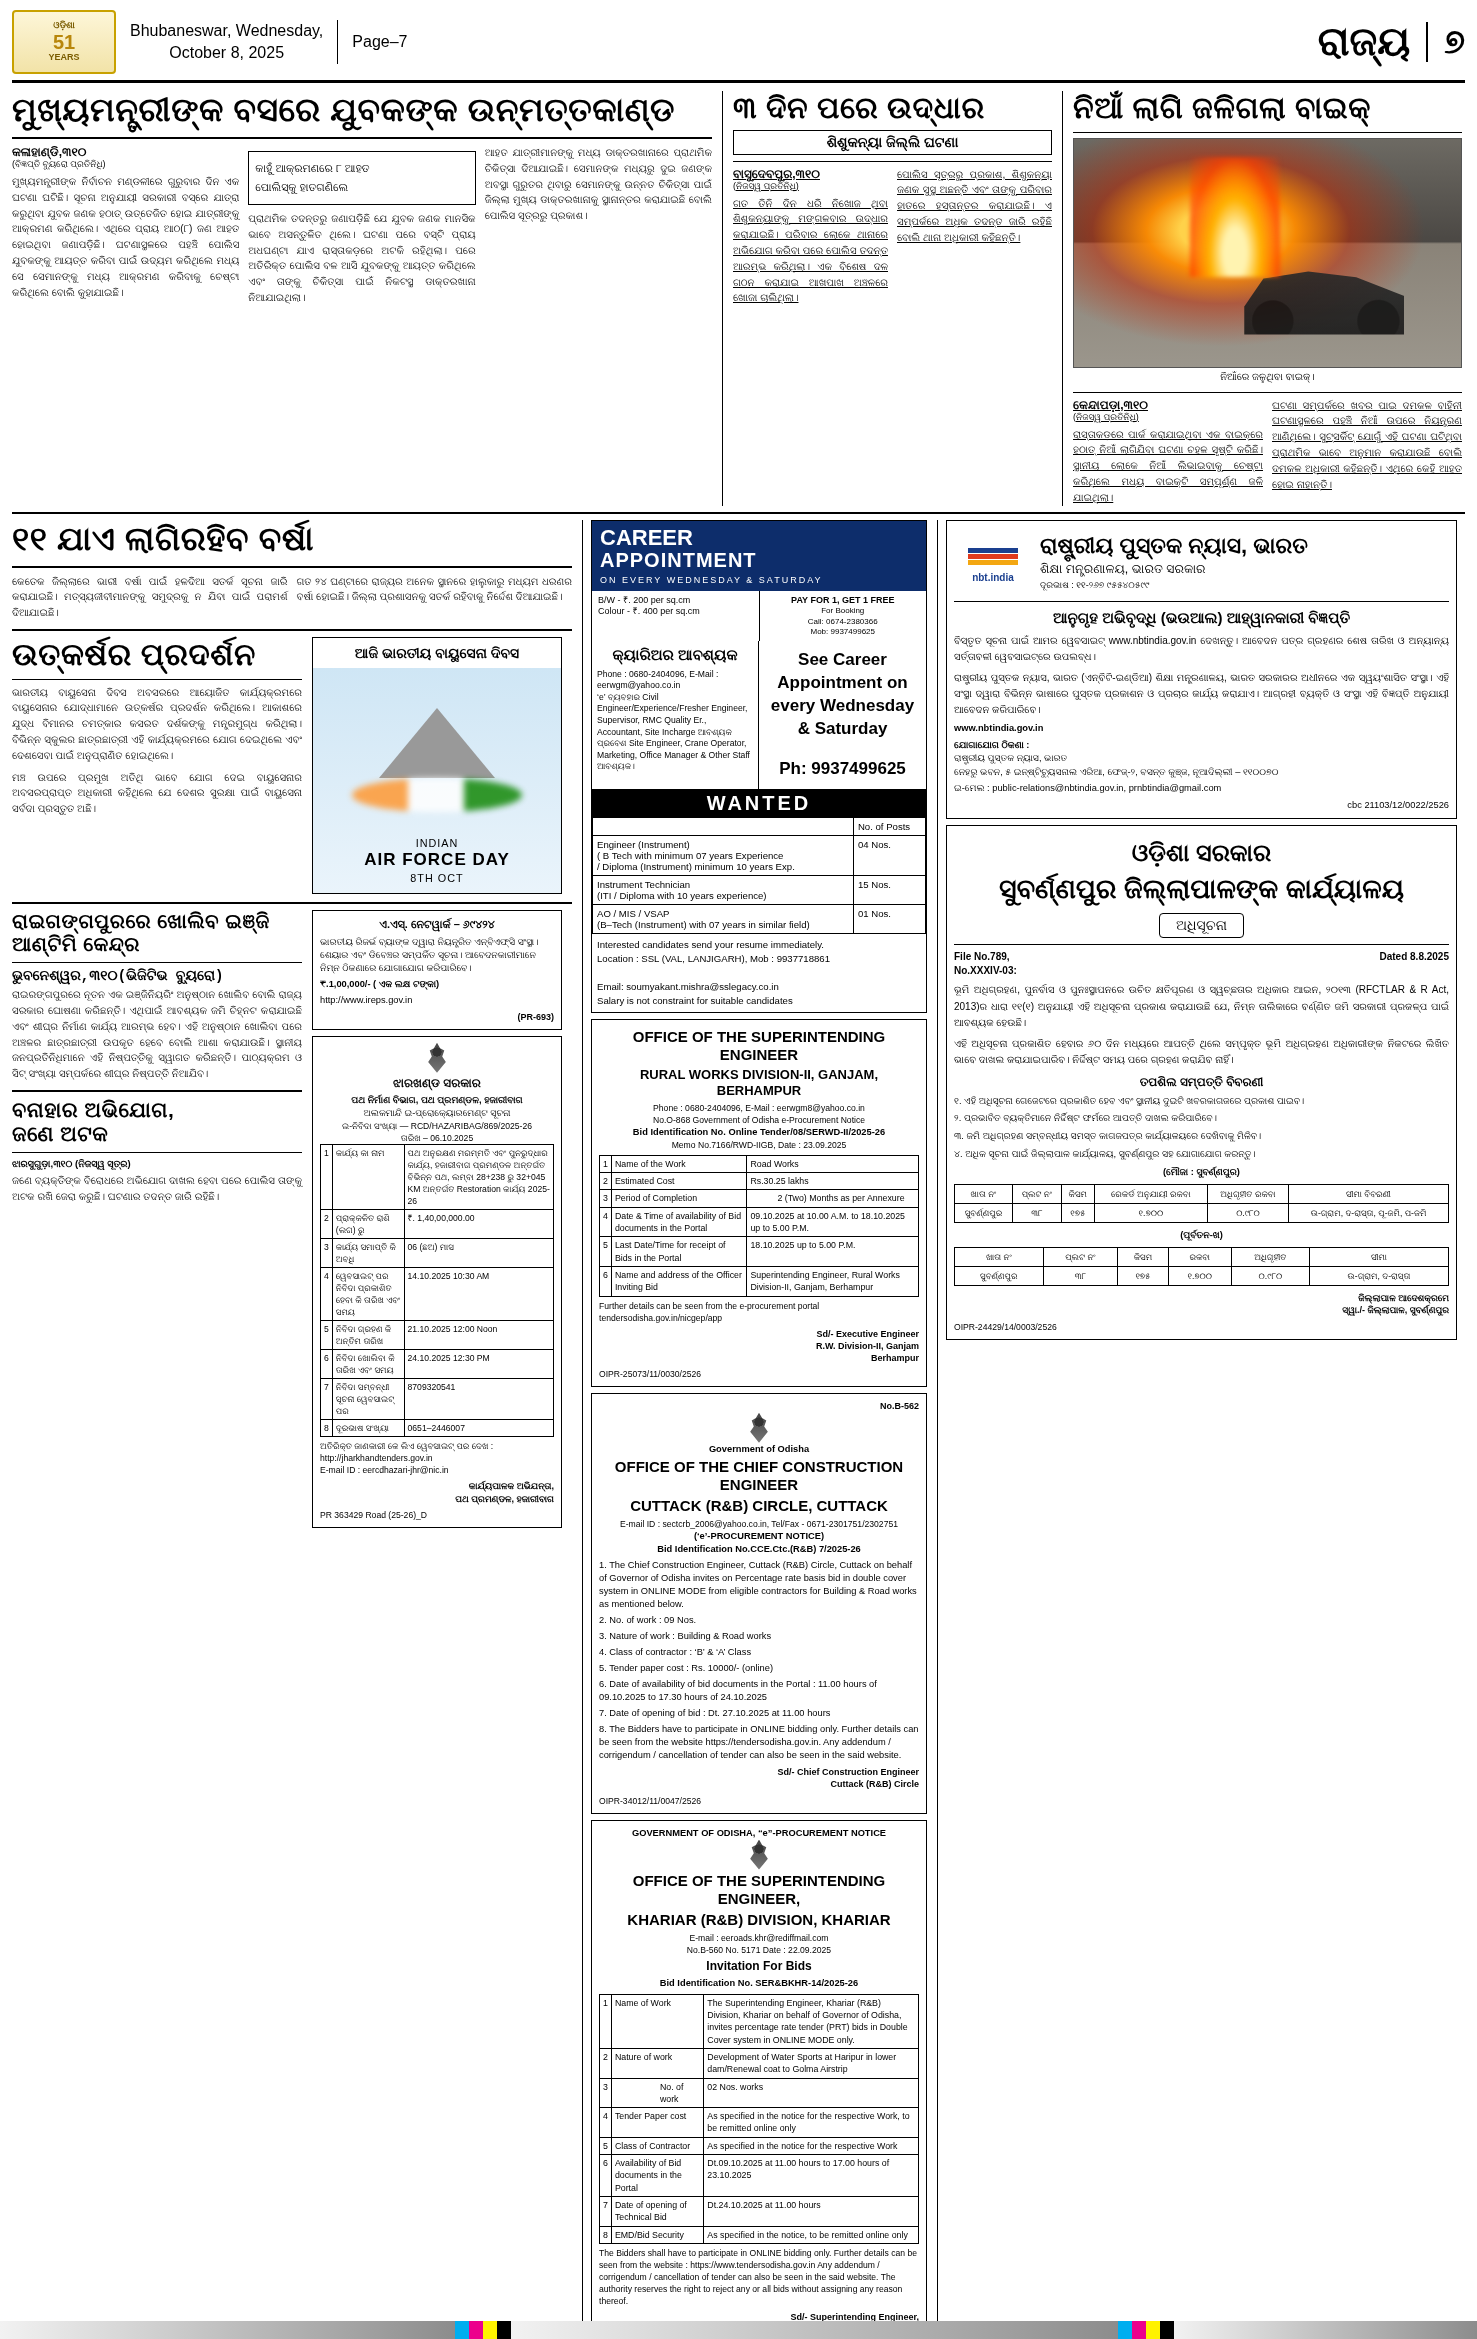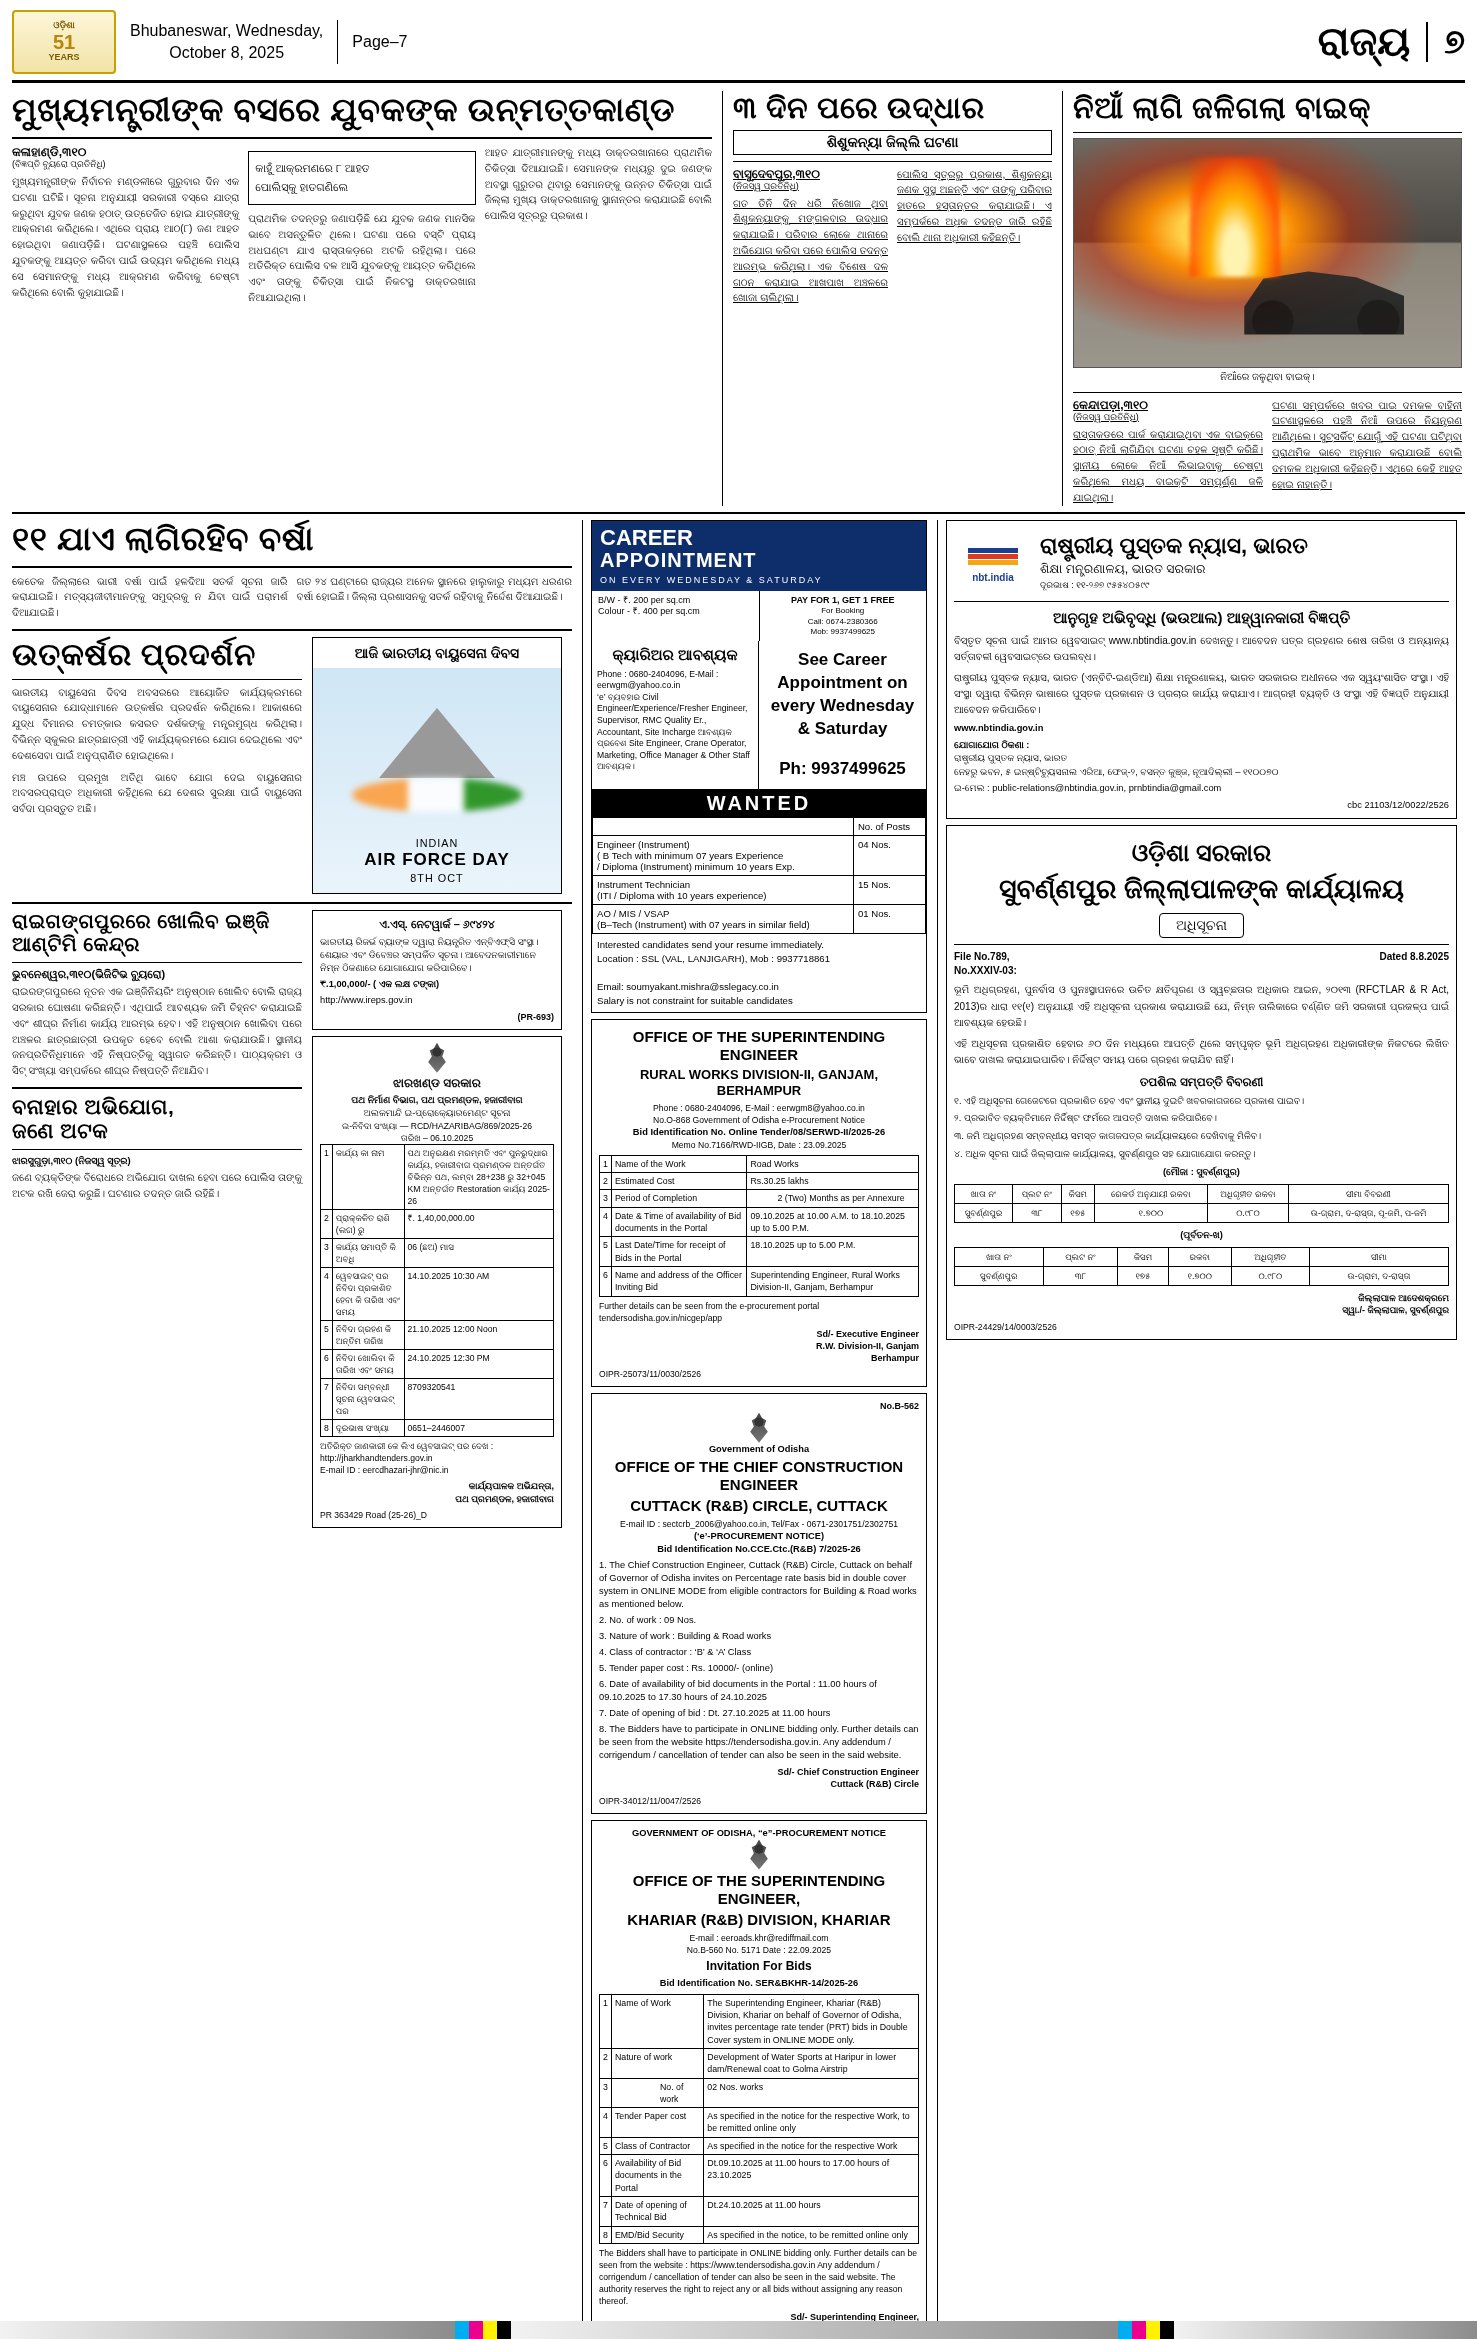--- a/index.html
+++ b/index.html
@@ -271,21 +271,21 @@
           </div>
         </div>
       </div>
 
       <div class="hr2" style="margin-top:8px;"></div>
 
       <div style="display:flex; gap:10px;">
         <div style="width:290px;">
           <div class="hl" style="font-size:20px;">ରାଇଗଙ୍ଗପୁରରେ ଖୋଲିବ ଇଞ୍ଜି ଆଣ୍ଟିମି କେନ୍ଦ୍ର</div>
           <div class="hr1"></div>
-          <div style="font-size:11px;font-weight:bold;">ଭୁବନେଶ୍ୱର,୩୧୦(ଭିଜିଟିଭ ବ୍ୟୁରୋ)</div>
+          <div style="font-size:14px;font-weight:bold;font-family:Liberation Mono, monospace;">ଭୁବନେଶ୍ୱର,୩୧୦(ଭିଜିଟିଭ ବ୍ୟୁରୋ)</div>
           <div class="body-txt" style="margin-top:3px;">ରାଇରଙ୍ଗପୁରରେ ନୂତନ ଏକ ଇଞ୍ଜିନିୟରିଂ ଅନୁଷ୍ଠାନ ଖୋଲିବ ବୋଲି ରାଜ୍ୟ ସରକାର ଘୋଷଣା କରିଛନ୍ତି। ଏଥିପାଇଁ ଆବଶ୍ୟକ ଜମି ଚିହ୍ନଟ କରାଯାଇଛି ଏବଂ ଶୀଘ୍ର ନିର୍ମାଣ କାର୍ଯ୍ୟ ଆରମ୍ଭ ହେବ। ଏହି ଅନୁଷ୍ଠାନ ଖୋଲିବା ପରେ ଅଞ୍ଚଳର ଛାତ୍ରଛାତ୍ରୀ ଉପକୃତ ହେବେ ବୋଲି ଆଶା କରାଯାଉଛି। ସ୍ଥାନୀୟ ଜନପ୍ରତିନିଧିମାନେ ଏହି ନିଷ୍ପତ୍ତିକୁ ସ୍ୱାଗତ କରିଛନ୍ତି। ପାଠ୍ୟକ୍ରମ ଓ ସିଟ୍ ସଂଖ୍ୟା ସମ୍ପର୍କରେ ଶୀଘ୍ର ନିଷ୍ପତ୍ତି ନିଆଯିବ।</div>
 
           <div class="hr2" style="margin-top:8px;"></div>
           <div class="hl" style="font-size:21px;white-space:pre-line;">ବନାହାର ଅଭିଯୋଗ,
 ଜଣେ ଅଟକ</div>
           <div class="hr1"></div>
           <div style="font-size:9.5px;font-weight:bold;">ଝାରସୁଗୁଡ଼ା,୩୧୦ (ନିଜସ୍ୱ ସୂତ୍ର)</div>
           <div class="body-txt" style="margin-top:3px;">ଜଣେ ବ୍ୟକ୍ତିଙ୍କ ବିରୋଧରେ ଅଭିଯୋଗ ଦାଖଲ ହେବା ପରେ ପୋଲିସ ତାଙ୍କୁ ଅଟକ ରଖି ଜେରା କରୁଛି। ଘଟଣାର ତଦନ୍ତ ଜାରି ରହିଛି।</div>
         </div>
 

